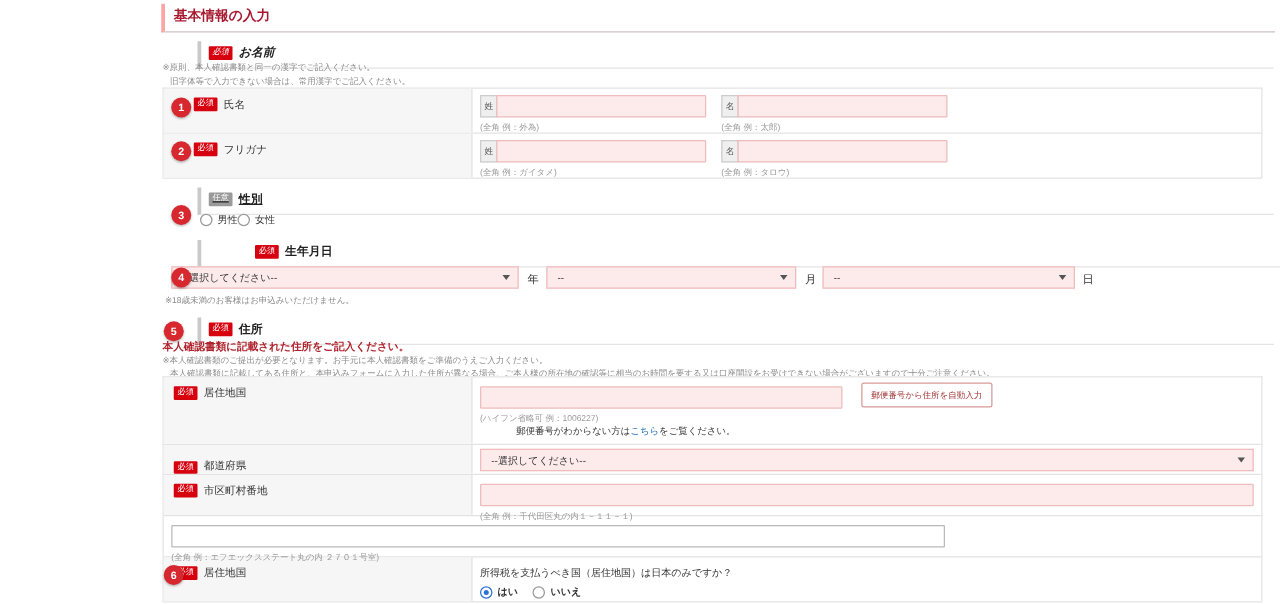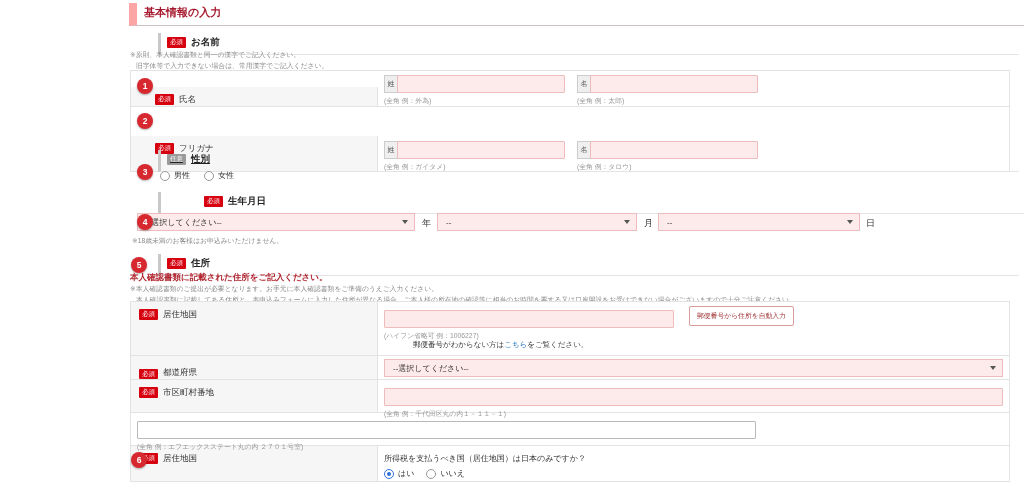--- a/index.html
+++ b/index.html
@@ -2,21 +2,21 @@
 <html><head>
 <meta charset="utf-8">
 <style>
   html,body{margin:0;padding:0;background:#fff;}
   body{width:1024px;height:483px;position:relative;overflow:hidden;
        font-family:"Liberation Sans","DejaVu Sans",sans-serif;color:#333;}
   .abs{position:absolute;}
 
   
   .page-title{position:absolute;left:129px;top:3px;width:881px;
-    border-left:8px solid #fca5a5;border-bottom:1px solid #cfc0c3;
+    border-left:3px solid #fca5a5;border-bottom:1px solid #cfc0c3;
     padding:2px 0 5px 7px;font-size:11px;font-weight:bold;color:#a6192e;}
 
   
   .sec-header{position:absolute;left:158px;width:852px;display:flex;align-items:center;gap:5px;
     border-left:3px solid #c9c9c9;border-bottom:1px solid #e4e4e4;
     padding:3px 0 5px 6px;font-weight:bold;font-size:9.5px;color:#222;}
 
   .badge{display:inline-block;font-size:6.5px;line-height:1;padding:2px 3px;border-radius:1px;
     color:#fff;font-weight:normal;white-space:nowrap;}
   .badge.req{background:#d7000f;}
@@ -66,34 +66,34 @@
   .link{color:#1a6bb8;cursor:pointer;}
   .autofill{position:absolute;left:311px;top:4px;padding:4px 7px;background:#fff;border:1px solid #d89a9a;
     border-radius:2px;font-size:6.8px;color:#a03333;cursor:pointer;}
   .question{font-size:8px;color:#333;margin-top:2px;}
 </style>
 </head>
 <body>
 
 <div class="page-title">基本情報の入力</div>
 
-<div class="sec-header" style="top:33px;">
+<div class="sec-header" style="top:33px;font-style:italic;">
   <span class="badge req">必須</span>
   <span>お名前</span>
 </div>
 <div class="note" style="left:130px;top:50px;">
   <div>※原則、本人確認書類と同一の漢字でご記入ください。</div>
   <div class="ind">旧字体等で入力できない場合は、常用漢字でご記入ください。</div>
 </div>
 
 <div class="step" style="left:137px;top:78px;">1</div>
 <div class="step" style="left:137px;top:113px;">2</div>
 
 <div class="tbl" style="top:70px;">
-  <div class="trow" style="height:36px;align-items:flex-end;">
+  <div class="trow" style="height:36px;">
     <div class="tlabel">
       <span class="badge req" style="margin-left:16px;">必須</span>
       <span>氏名</span>
     </div>
     <div class="tcontent">
       <div class="fieldline">
         <div class="fgroup">
           <div class="fline">
             <span class="prefix">姓</span>
             <input class="pinput" style="width: 168px;" type="text">
@@ -103,21 +103,21 @@
         <div class="fgroup">
           <div class="fline">
             <span class="prefix">名</span>
             <input class="pinput" style="width: 168px;" type="text">
           </div>
           <div class="fhint">(全角 例：太郎)</div>
         </div>
       </div>
     </div>
   </div>
-  <div class="trow" style="height:36px;margin-top:29px;">
+  <div class="trow" style="height:36px;">
     <div class="tlabel">
       <span class="badge req" style="margin-left:16px;">必須</span>
       <span>フリガナ</span>
     </div>
     <div class="tcontent">
       <div class="fieldline">
         <div class="fgroup">
           <div class="fline">
             <span class="prefix">姓</span>
             <input class="pinput" style="width: 168px;" type="text">
@@ -134,21 +134,21 @@
       </div>
     </div>
   </div>
 </div>
 
 <div class="sec-header" style="top:150px;text-decoration:underline;">
   <span class="badge opt">任意</span>
   <span>性別</span>
 </div>
 <div class="step" style="left:137px;top:164px;">3</div>
-<div class="abs" style="left:160px;top:170px;display:flex;gap:14px;">
+<div class="abs" style="left:160px;top:170px;display:flex;">
   <span class="ropt">
     <span class="radio"></span>
     <span>男性</span>
   </span>
   <span class="ropt">
     <span class="radio"></span>
     <span>女性</span>
   </span>
 </div>
 
@@ -240,21 +240,21 @@
     </div>
   </div>
 
   <div class="trow" style="height:36px;">
     <div class="tlabel">
       <span class="badge req">必須</span>
       <span>居住地国</span>
     </div>
     <div class="tcontent">
       <div class="question">所得税を支払うべき国（居住地国）は日本のみですか？</div>
-      <div style="display:flex;gap:12px;margin-top:4px;">
+      <div style="display:flex;gap:12px;margin-top:4px;font-weight:bold;">
         <span class="ropt">
           <span class="radio sel"></span>
           <span>はい</span>
         </span>
         <span class="ropt">
           <span class="radio"></span>
           <span>いいえ</span>
         </span>
       </div>
     </div>

